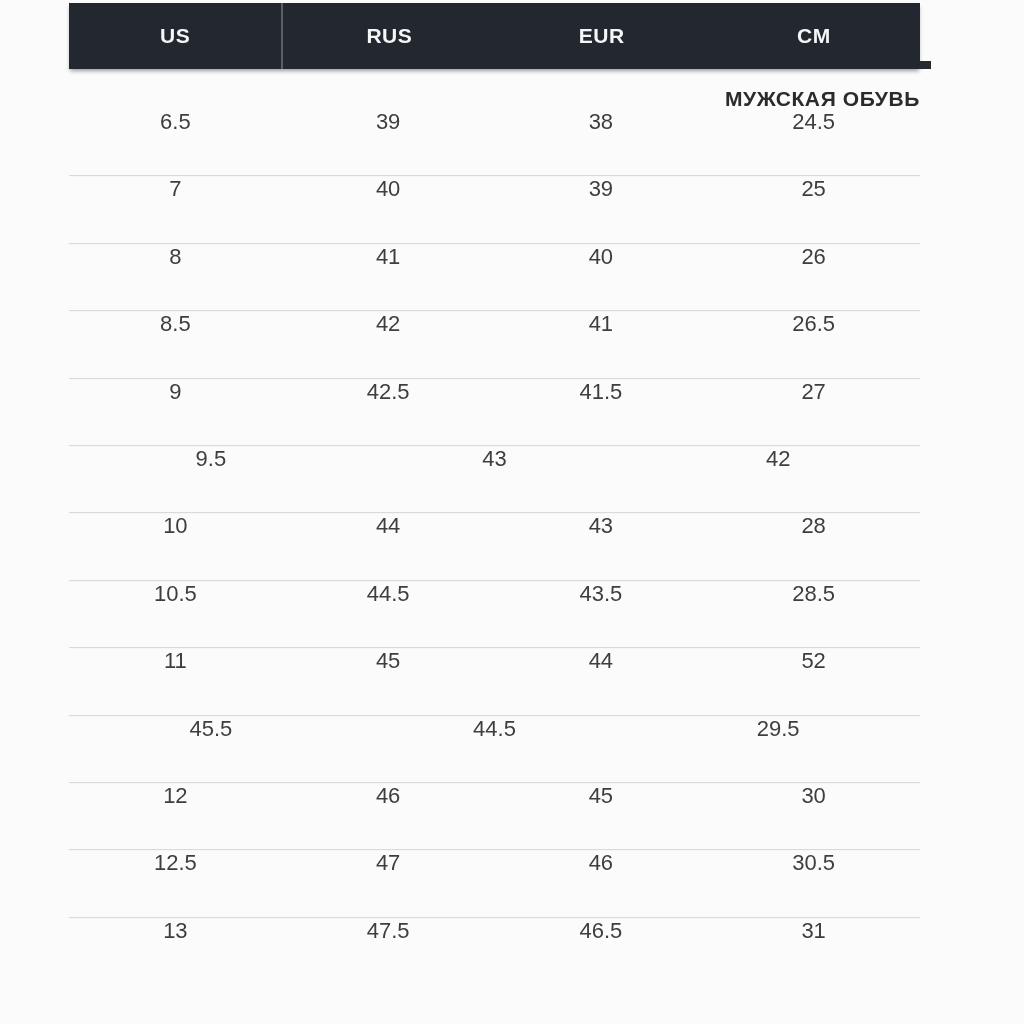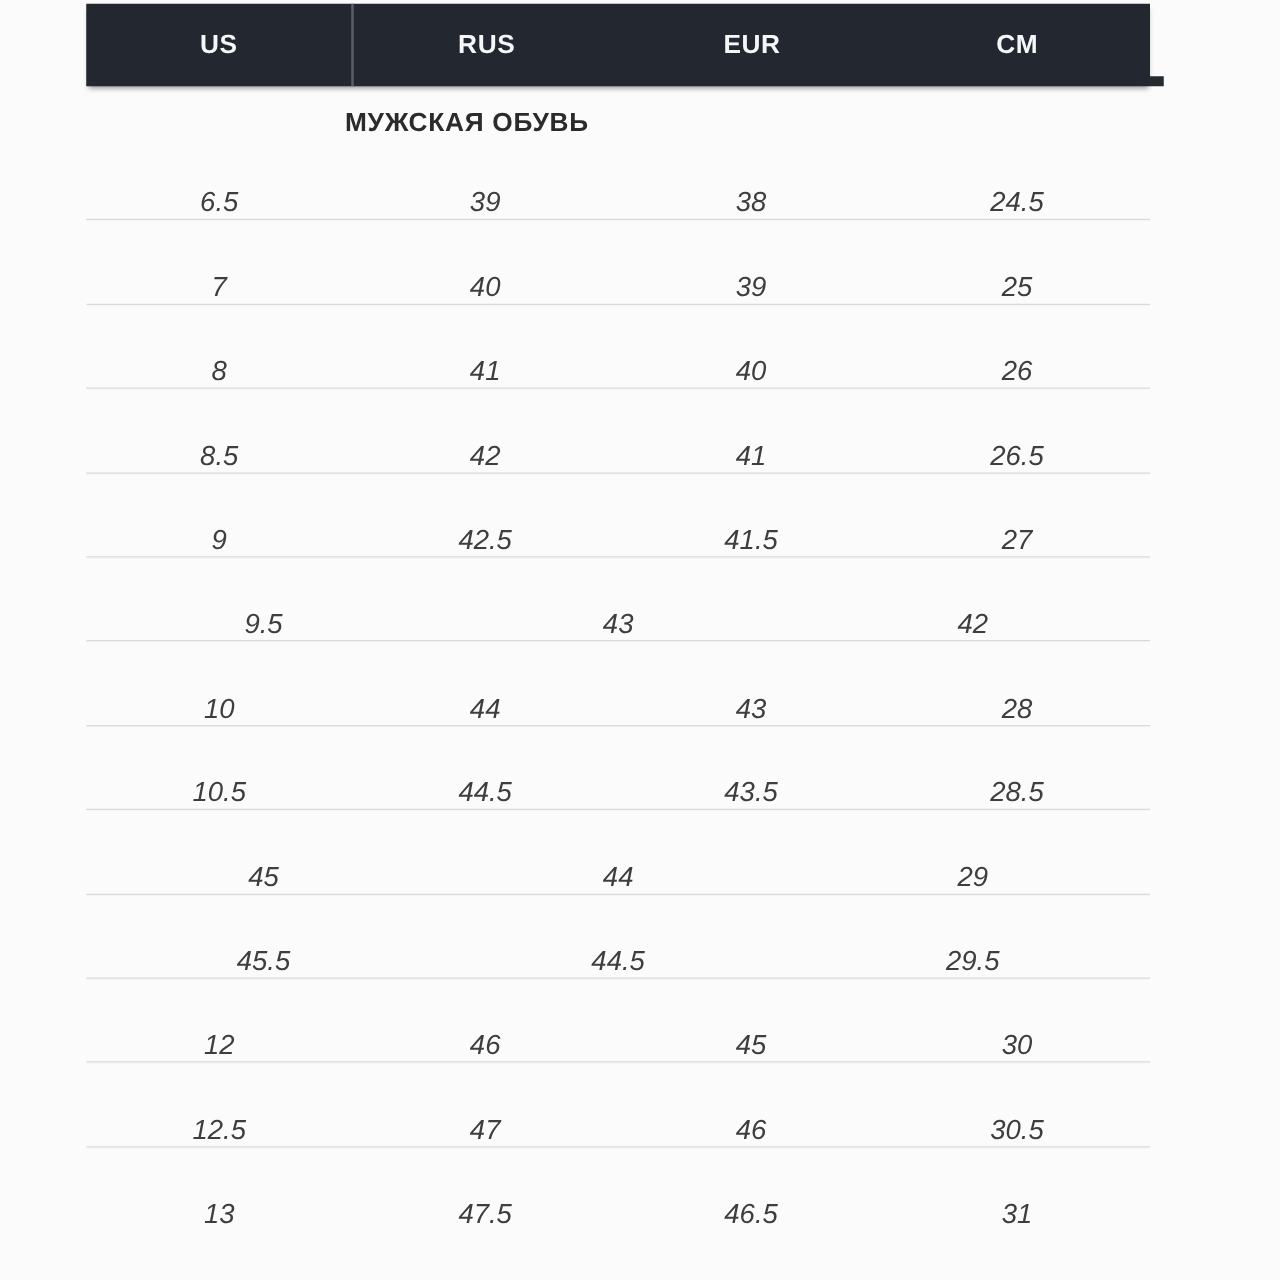--- a/index.html
+++ b/index.html
@@ -52,36 +52,35 @@
   }
   .title-row {
     position: relative;
     height: 40px;
   }
   .section-title {
     position: absolute;
     left: 207px;
     right: 0;
     top: 18px;
-    text-align: left;
+    text-align: right;
     font-size: 21px;
     font-weight: 700;
     color: #2b2b2b;
     letter-spacing: 0.6px;
   }
   .tbody {
     width: 100%;
   }
   .row {
     display: flex;
     height: 66.4px;
-    align-items: flex-end;
+    align-items: flex-start;
     border-bottom: 1px solid #dadada;
     box-shadow: 0 1px 0 #f7f6f6;
-    font-style: italic;
   }
   .row:last-child {
     border-bottom: none;
     box-shadow: none;
   }
   .cell {
     flex: 1 1 0;
     text-align: center;
     font-size: 22px;
     color: #3e3e3e;
@@ -148,23 +147,24 @@
           <div class="cell">43</div>
           <div class="cell">28</div>
         </div>
         <div class="row">
           <div class="cell">10.5</div>
           <div class="cell">44.5</div>
           <div class="cell">43.5</div>
           <div class="cell">28.5</div>
         </div>
         <div class="row">
+          <div class="cell">11</div>
           <div class="cell">45</div>
           <div class="cell">44</div>
-          <div class="cell">29</div>
+          <div class="cell">52</div>
         </div>
         <div class="row">
           <div class="cell">45.5</div>
           <div class="cell">44.5</div>
           <div class="cell">29.5</div>
         </div>
         <div class="row">
           <div class="cell">12</div>
           <div class="cell">46</div>
           <div class="cell">45</div>

